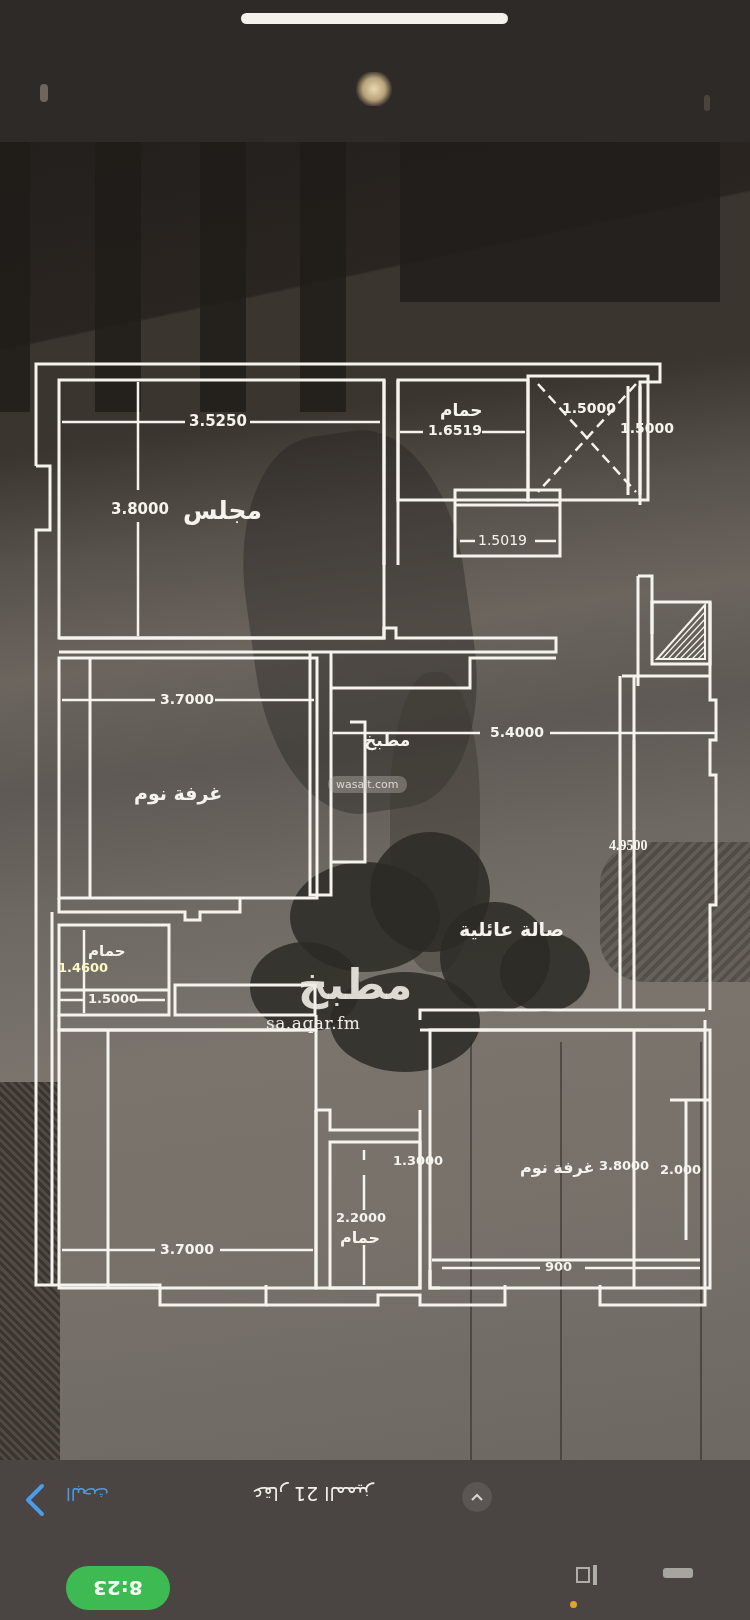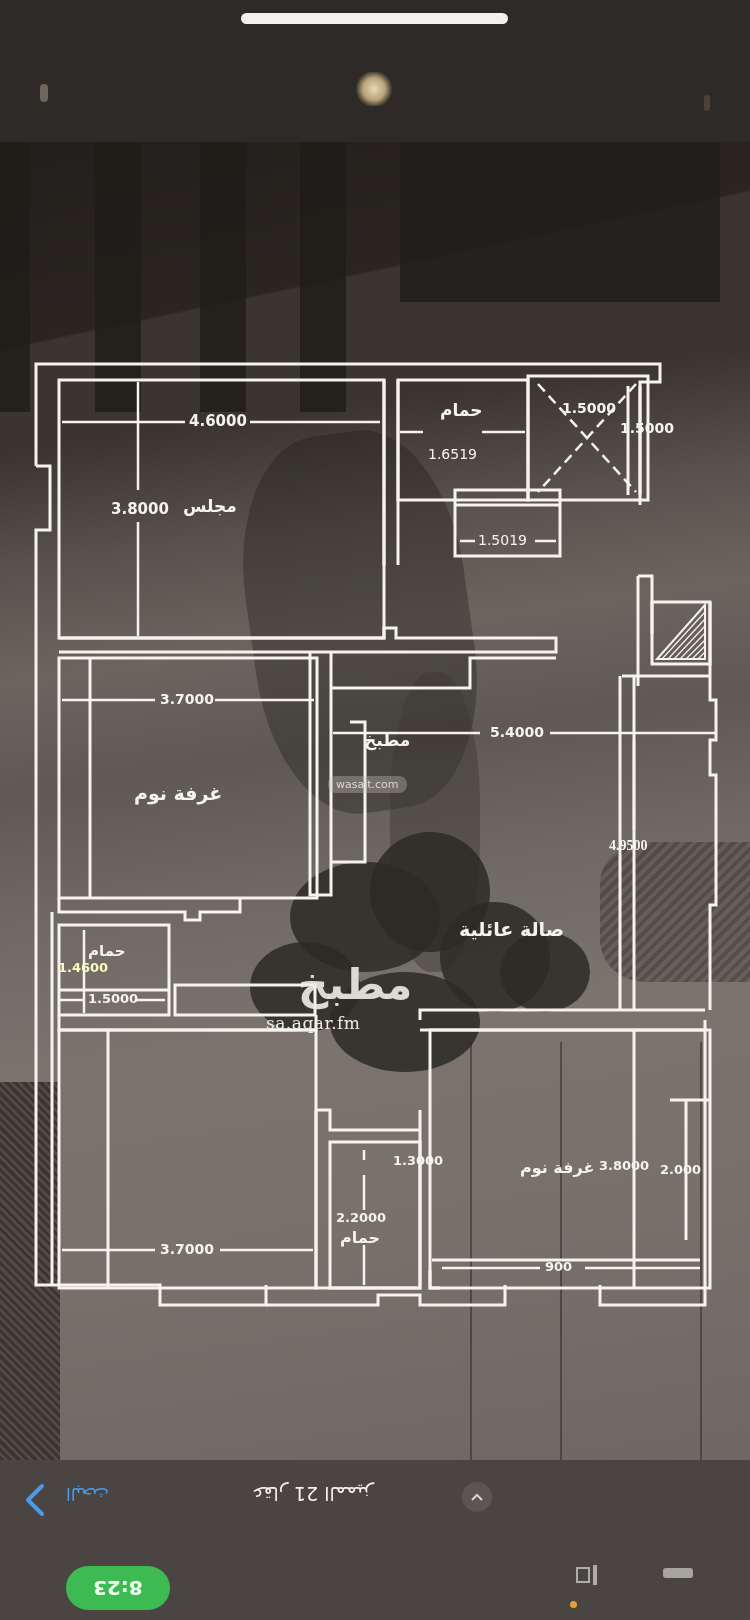--- a/index.html
+++ b/index.html
@@ -163,26 +163,26 @@
     <line x1="668" y1="659" x2="705" y2="619"></line>
     <line x1="674" y1="659" x2="705" y2="626"></line>
     <line x1="680" y1="659" x2="705" y2="633"></line>
     <line x1="686" y1="659" x2="705" y2="640"></line>
     <line x1="692" y1="659" x2="705" y2="646"></line>
     <line x1="698" y1="659" x2="705" y2="652"></line>
   </g>
 </svg>
 
 <div>
-  <span style="position:absolute;left:189px;top:412px;font-size:15px;color:#f6f3ee;font-weight:bold;">4.6000</span>
+  <span style="position:absolute;left:189px;top:412px;font-size:15px;color:#f6f3ee;font-weight:bold;">3.5250</span>
   <span style="position:absolute;left:111px;top:500px;font-size:15px;color:#f6f3ee;font-weight:bold;">3.8000</span>
-  <span style="position:absolute;left:183px;top:496px;font-size:17px;color:#f6f3ee;font-weight:bold;">مجلس</span>
+  <span style="position:absolute;left:183px;top:496px;font-size:25px;color:#f6f3ee;font-weight:bold;">مجلس</span>
 
   <span style="position:absolute;left:440px;top:400px;font-size:17px;color:#f6f3ee;font-weight:bold;">حمام</span>
-  <span style="position:absolute;left:428px;top:446px;font-size:14px;color:#f6f3ee;font-weight:normal;">1.6519</span>
+  <span style="position:absolute;left:428px;top:422px;font-size:14px;color:#f6f3ee;font-weight:bold;">1.6519</span>
 
   <span style="position:absolute;left:562px;top:400px;font-size:14px;color:#f6f3ee;font-weight:bold;">1.5000</span>
   <span style="position:absolute;left:620px;top:420px;font-size:14px;color:#f6f3ee;font-weight:bold;">1.5000</span>
 
   <span style="position:absolute;left:478px;top:532px;font-size:14px;color:#f6f3ee;font-weight:normal;">1.5019</span>
 
   <span style="position:absolute;left:160px;top:691px;font-size:14px;color:#f6f3ee;font-weight:bold;">3.7000</span>
   <span style="position:absolute;left:134px;top:782px;font-size:19px;color:#f6f3ee;font-weight:bold;" dir="rtl">غرفة نوم</span>
 
   <span style="position:absolute;left:364px;top:730px;font-size:17px;color:#f6f3ee;font-weight:bold;">مطبخ</span>

